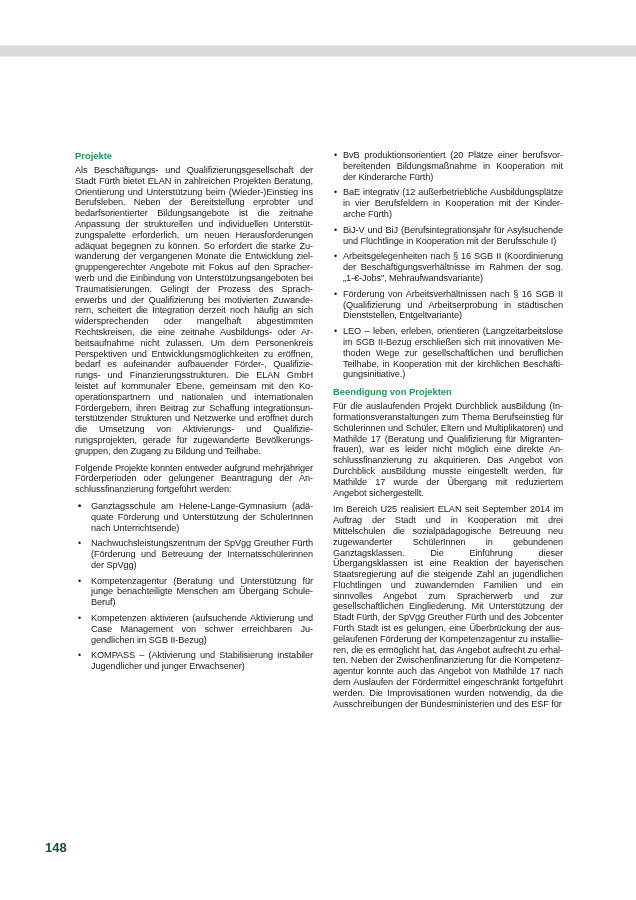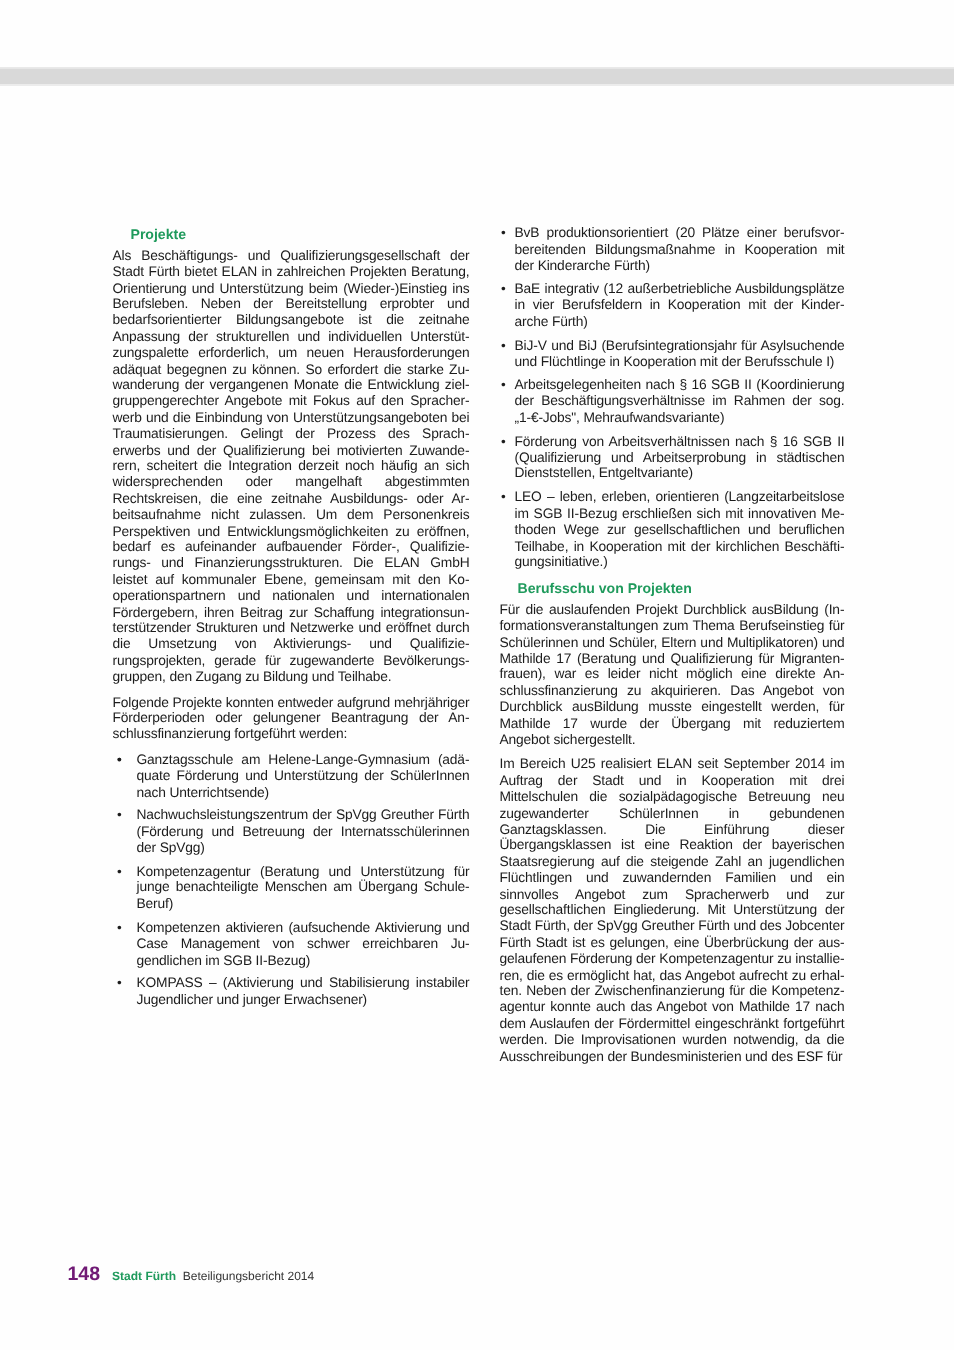--- a/index.html
+++ b/index.html
@@ -15,37 +15,37 @@
     }
     .col {
       position: absolute; top: 150px;
       font-size: 9.2px; line-height: 10.8px;
       text-align: justify; hyphens: manual;
       letter-spacing: -0.1px;
     }
     .col1 { left: 75px; width: 238px; }
     .col2 { left: 333px; width: 230px; }
     h2 {
-      margin: 0 0 4px 12px; font-size: 9.4px; line-height: 11px; font-weight: bold;
+      margin: 0 0 4px 0; font-size: 9.4px; line-height: 11px; font-weight: bold;
       color: #1f9a5c; letter-spacing: 0;
     }
     p { margin: 0 0 6px 0; }
     ul { list-style: none; margin: 0 0 6px 0; padding: 0; }
     li { position: relative; padding-left: 16px; margin-bottom: 5px; }
     li .bullet {
       position: absolute; left: 3px; top: 0; font-size: 9px; line-height: 10.8px;
     }
     .col2 li { padding-left: 10px; }
     .col2 ul.lead li { padding-left: 10px; }
     .col2 ul.lead { margin-left: 0; }
     .col2 ul.lead li .bullet { left: 1px; }
     .footer {
       position: absolute; left: 45px; top: 840px; display: flex; align-items: baseline; gap: 8px;
     }
-    .page-no { font-size: 13px; font-weight: bold; color: #701a75; }
+    .page-no { font-size: 13px; font-weight: bold; color: #14532d; }
     .footer-city { font-size: 8px; font-weight: bold; color: #1f9a5c; }
     .footer-title { font-size: 8px; color: #333; }
   </style>
 </head>
 <body>
 
 <div class="top-bar"></div>
 
 <div class="col col1">
   <h2>Projekte</h2>
@@ -63,24 +63,20 @@
 
 <div class="col col2">
   <ul class="lead">
     <li><span class="bullet">•</span><span>BvB produktionsorientiert (20 Plätze einer berufsvor­bereitenden Bildungsmaßnahme in Kooperation mit der Kinderarche Fürth)</span></li>
     <li><span class="bullet">•</span><span>BaE integrativ (12 außerbetriebliche Ausbildungsplät­ze in vier Berufsfeldern in Kooperation mit der Kinder­arche Fürth)</span></li>
     <li><span class="bullet">•</span><span>BiJ-V und BiJ (Berufsintegrationsjahr für Asylsuchen­de und Flüchtlinge in Kooperation mit der Berufsschu­le I)</span></li>
     <li><span class="bullet">•</span><span>Arbeitsgelegenheiten nach § 16 SGB II (Koordinierung der Beschäftigungsverhältnisse im Rahmen der sog. „1-€-Jobs", Mehraufwandsvariante)</span></li>
     <li><span class="bullet">•</span><span>Förderung von Arbeitsverhältnissen nach § 16 SGB II (Qualifizierung und Arbeitserprobung in städtischen Dienststellen, Entgeltvariante)</span></li>
     <li><span class="bullet">•</span><span>LEO – leben, erleben, orientieren (Langzeitarbeitslose im SGB II-Bezug erschließen sich mit innovativen Me­thoden Wege zur gesellschaftlichen und beruflichen Teilhabe, in Kooperation mit der kirchlichen Beschäfti­gungsinitiative.)</span></li>
   </ul>
-  <h2>Berufsschu von Projekten</h2>
+  <h2>Beendigung von Projekten</h2>
   <p>Für die auslaufenden Projekt Durchblick ausBildung (In­formationsveranstaltungen zum Thema Berufseinstieg für Schülerinnen und Schüler, Eltern und Multiplikatoren) und Mathilde 17 (Beratung und Qualifizierung für Migranten­frauen), war es leider nicht möglich eine direkte An­schlussfinanzierung zu akquirieren. Das Angebot von Durchblick ausBildung musste eingestellt werden, für Mathilde 17 wurde der Übergang mit reduziertem Angebot sichergestellt.</p>
   <p>Im Bereich U25 realisiert ELAN seit September 2014 im Auftrag der Stadt und in Kooperation mit drei Mittelschulen die sozialpädagogische Betreuung neu zugewanderter SchülerInnen in gebundenen Ganztagsklassen. Die Ein­führung dieser Übergangsklassen ist eine Reaktion der bayerischen Staatsregierung auf die steigende Zahl an jugendlichen Flüchtlingen und zuwandernden Familien und ein sinnvolles Angebot zum Spracherwerb und zur gesellschaftlichen Eingliederung. Mit Unterstützung der Stadt Fürth, der SpVgg Greuther Fürth und des Jobcenter Fürth Stadt ist es gelungen, eine Überbrückung der aus­gelaufenen Förderung der Kompetenzagentur zu installie­ren, die es ermöglicht hat, das Angebot aufrecht zu erhal­ten. Neben der Zwischenfinanzierung für die Kompetenz­agentur konnte auch das Angebot von Mathilde 17 nach dem Auslaufen der Fördermittel eingeschränkt fortgeführt werden. Die Improvisationen wurden notwendig, da die Ausschreibungen der Bundesministerien und des ESF für</p>
 </div>
 
 <div class="footer">
   <span class="page-no">148</span>
-  <span>
-    <span class="footer-city">Stadt Fürth</span>
-    <span class="footer-title">Beteiligungsbericht 2014</span>
-  </span>
 </div>
 
 </body></html>

